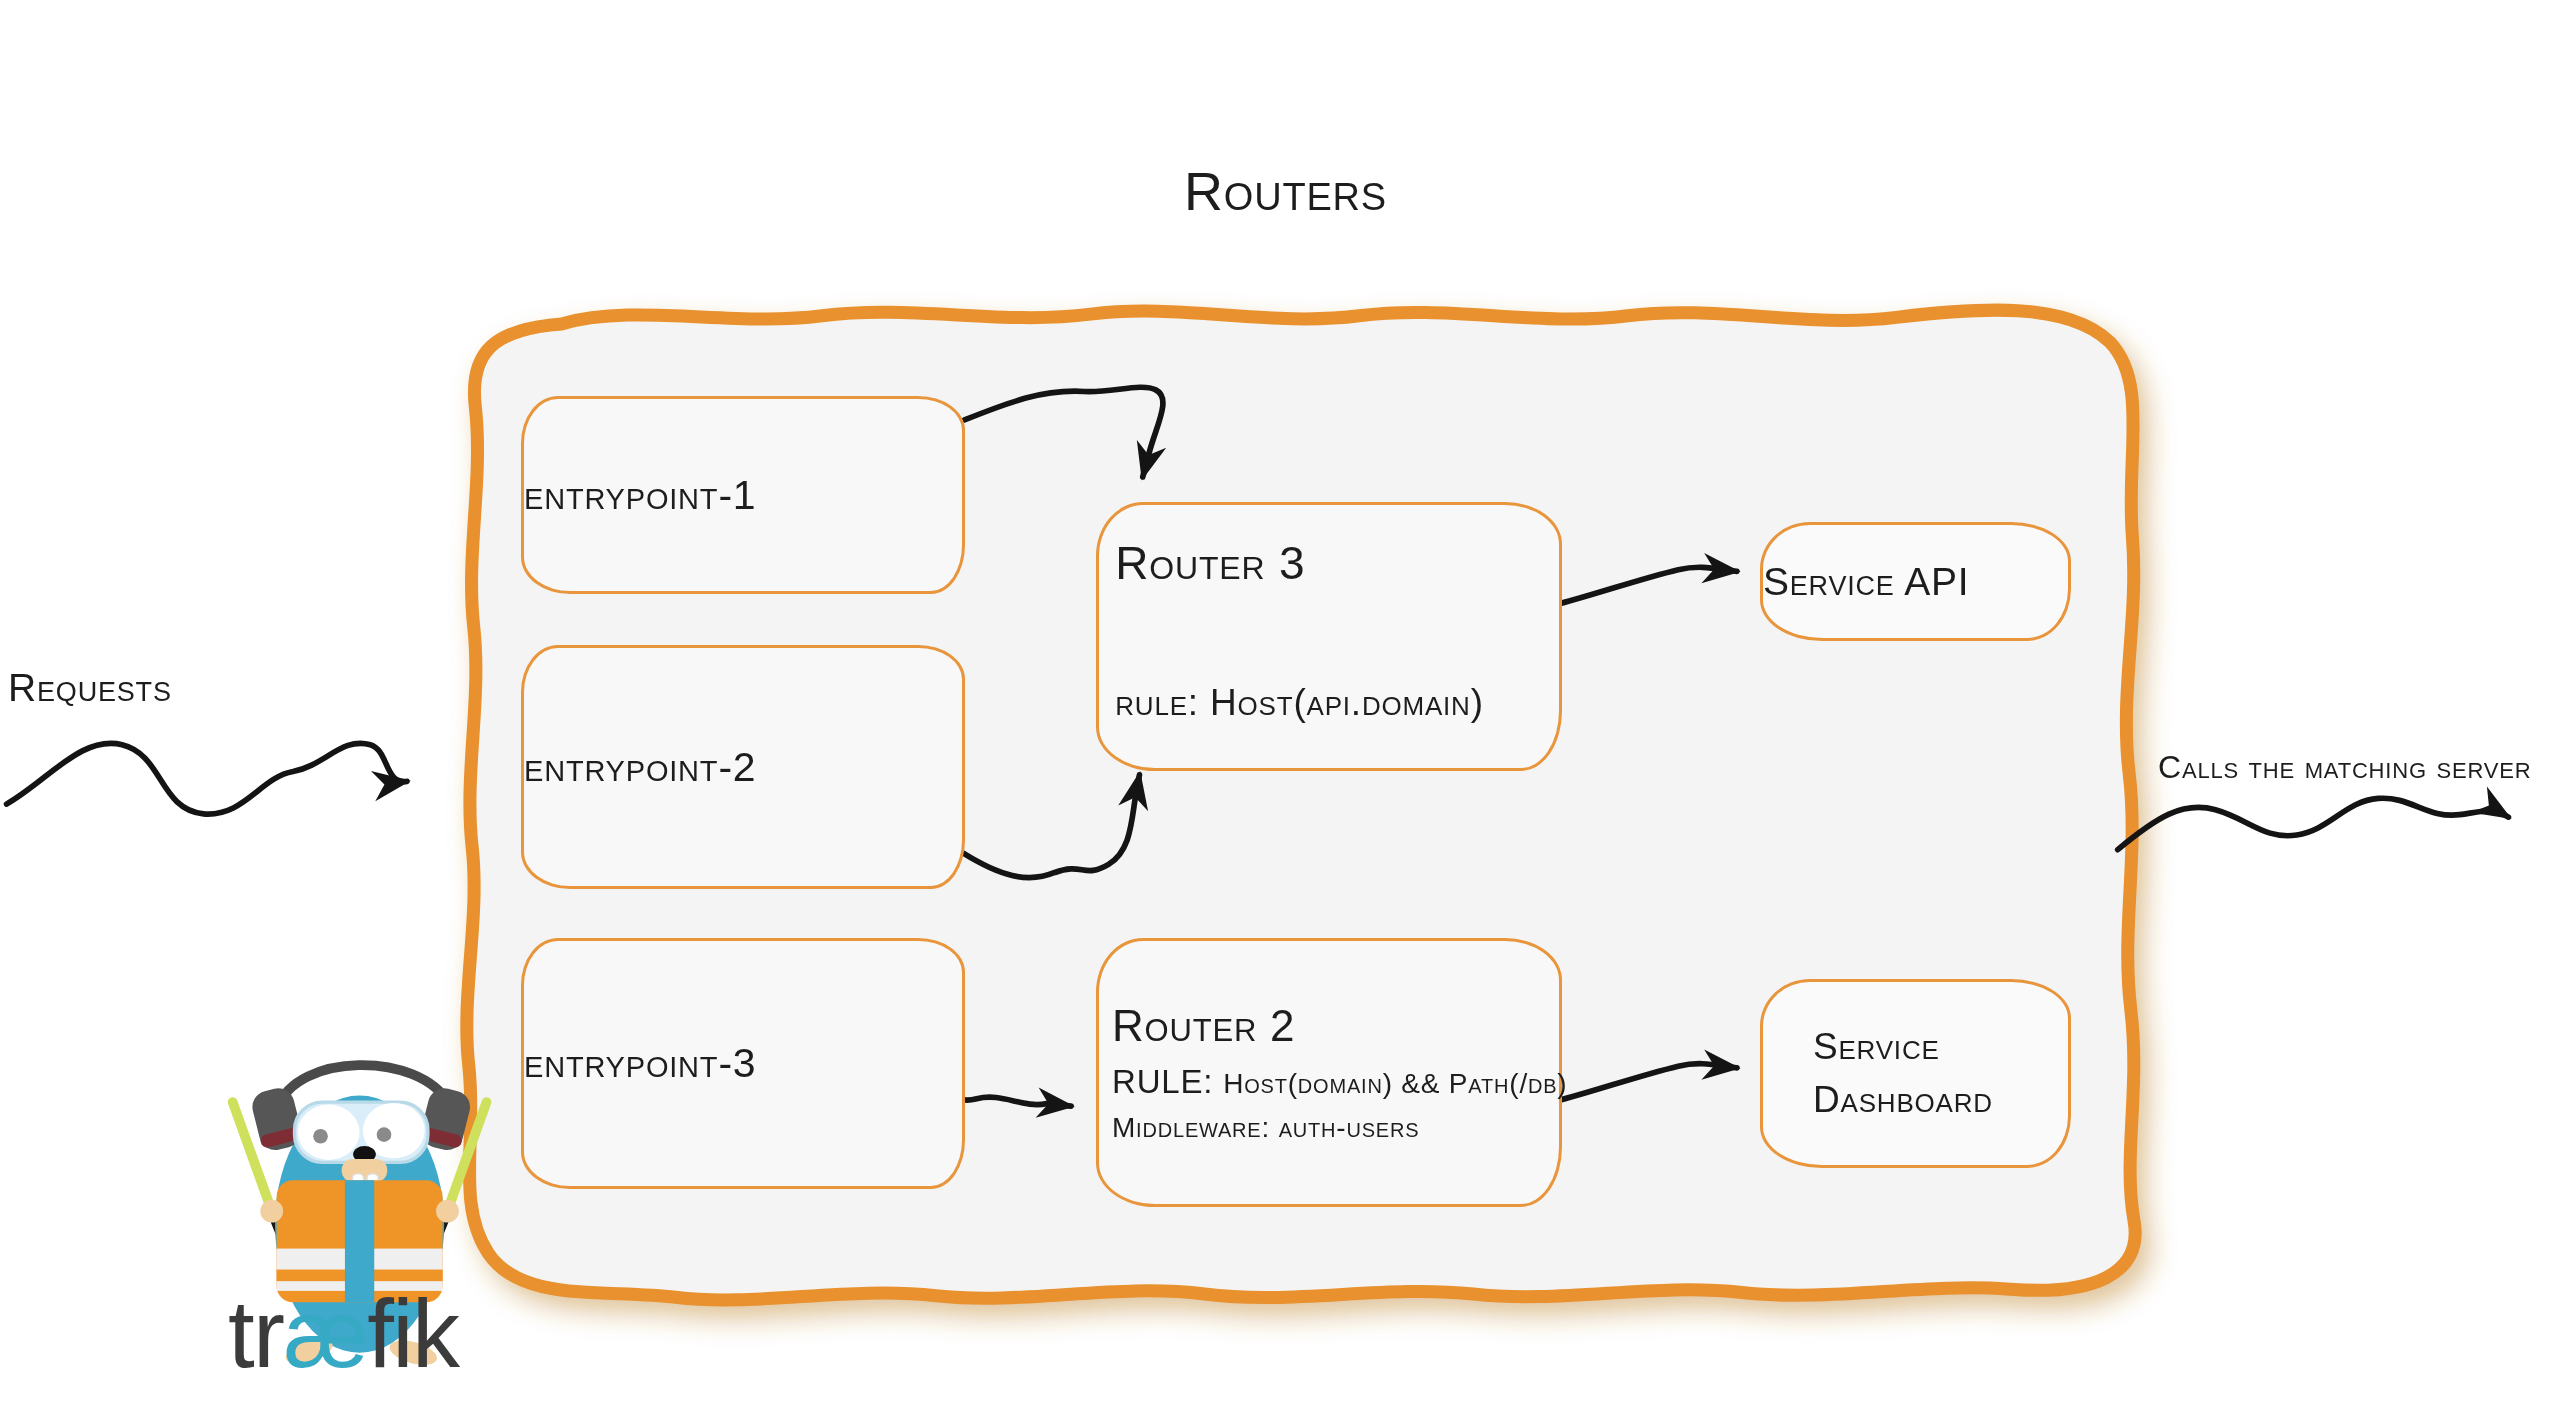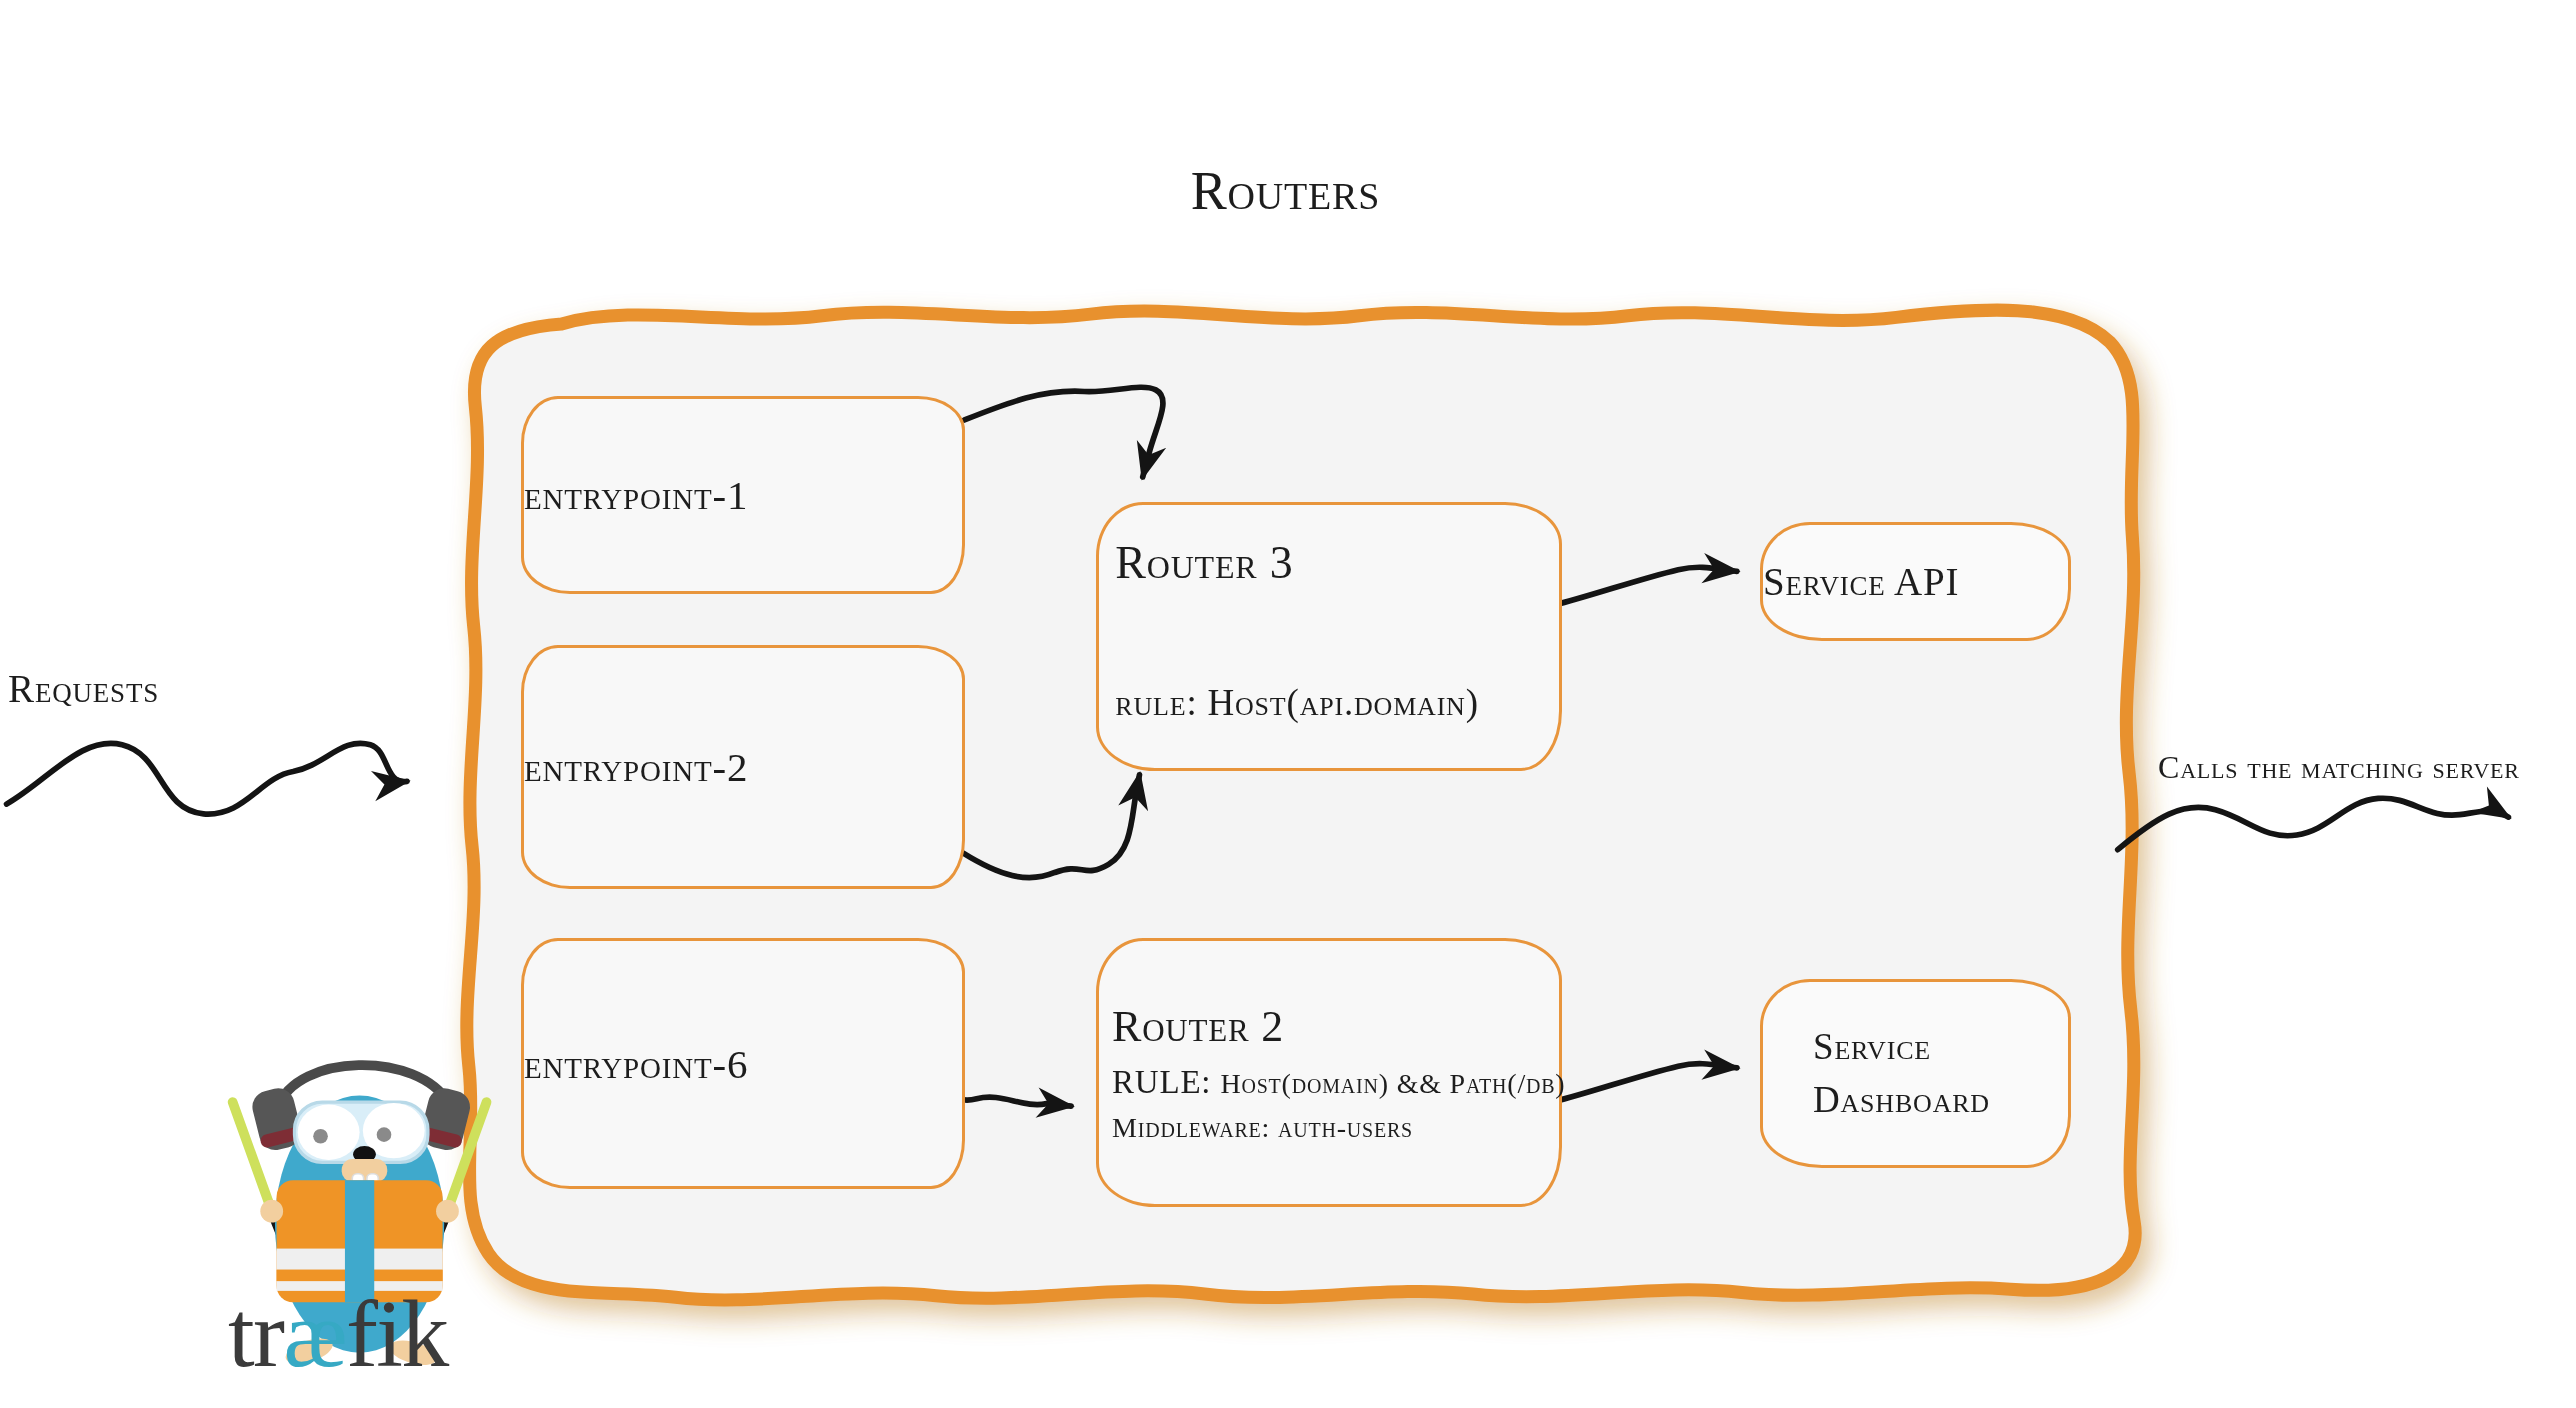--- a/index.html
+++ b/index.html
@@ -1,18 +1,18 @@
 <!DOCTYPE html>
 <html style="font-size:13px"><head>
 <meta charset="utf-8">
 <style>
   html,body{margin:0;padding:0;background:#ffffff;}
   .stage{
     position:relative;width:2576px;height:1408px;background:#ffffff;overflow:hidden;
-    font-family:Liberation Serif, serif;color:#1d1d1d;
+    font-family:Liberation Sans, sans-serif;color:#1d1d1d;
   }
   .stage *{box-sizing:border-box;}
   svg.layer{position:absolute;left:0;top:0;}
   .caps{font-variant:small-caps;letter-spacing:0.8px;}
   .diagram-title{
     position:absolute;left:1082px;top:160px;width:407px;text-align:center;
     font-size:54px;font-weight:500;
   }
   .node{
     position:absolute;border:3.3px solid #E8953C;background:#F8F8F8;
@@ -95,21 +95,21 @@
 
   <div class="diagram-title caps">Routers</div>
 
   <div class="node ep ep1">
     <span class="lbl caps">entrypoint-1</span>
   </div>
   <div class="node ep ep2">
     <span class="lbl caps">entrypoint-2</span>
   </div>
   <div class="node ep ep3">
-    <span class="lbl caps">entrypoint-6</span>
+    <span class="lbl caps">entrypoint-3</span>
   </div>
 
   <div class="node router router1">
     <span class="rtitle caps">Router 3</span>
     <span class="rrule caps">rule: Host(api.domain)</span>
   </div>
 
   <div class="node router router2">
     <span class="rtitle caps">Router 2</span>
     <span class="rrule caps"><span>RULE:</span> <span class="rv">Host(domain) &amp;&amp; Path(/db)</span></span>

